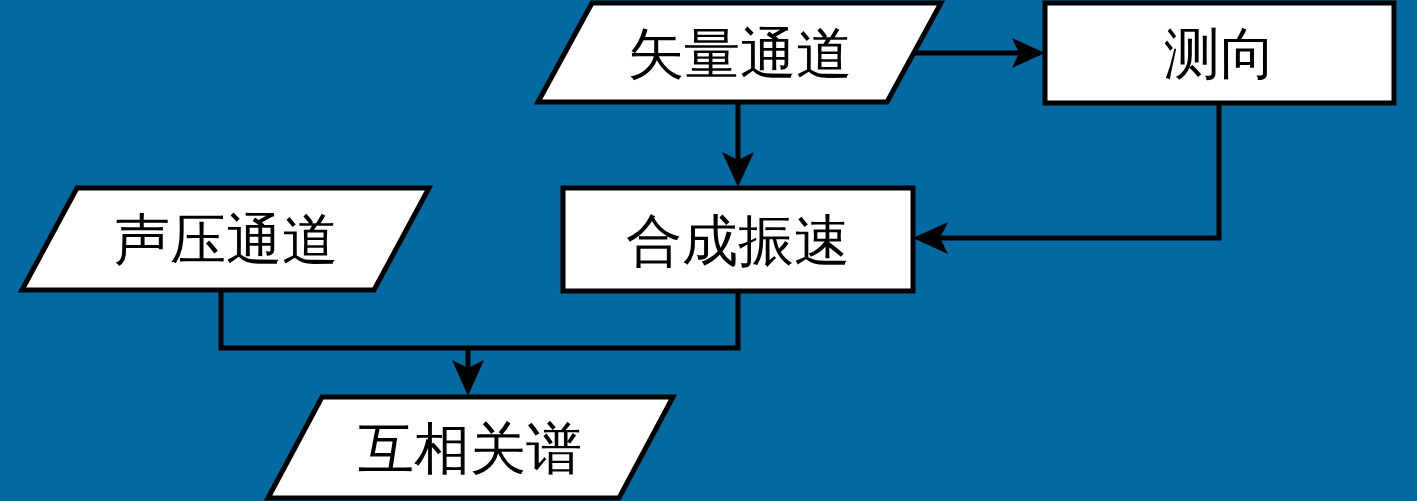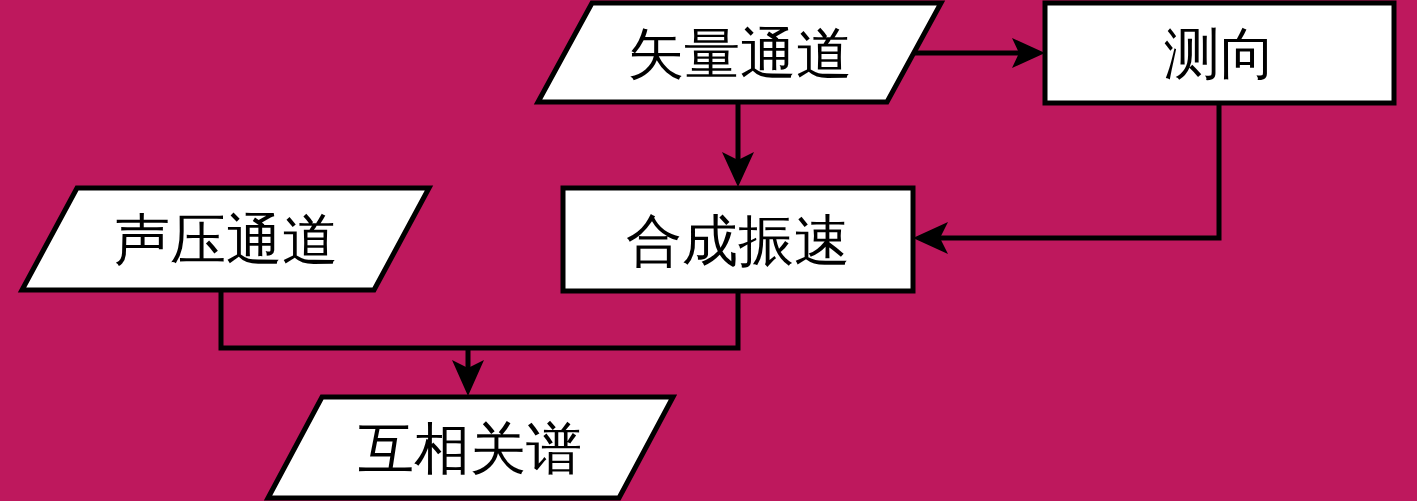--- a/index.html
+++ b/index.html
@@ -7,21 +7,21 @@
     padding: 0;
     background: #ffffff;
   }
   body {
     font-family: "Liberation Serif", "DejaVu Serif", serif;
   }
   #diagram-root {
     position: relative;
     width: 1417px;
     height: 501px;
-    background: #be185d;
+    background: #0369a1;
     overflow: hidden;
   }
   #flow-svg {
     position: absolute;
     top: 0;
     left: 0;
     width: 1417px;
     height: 501px;
   }
   .node-shape {

